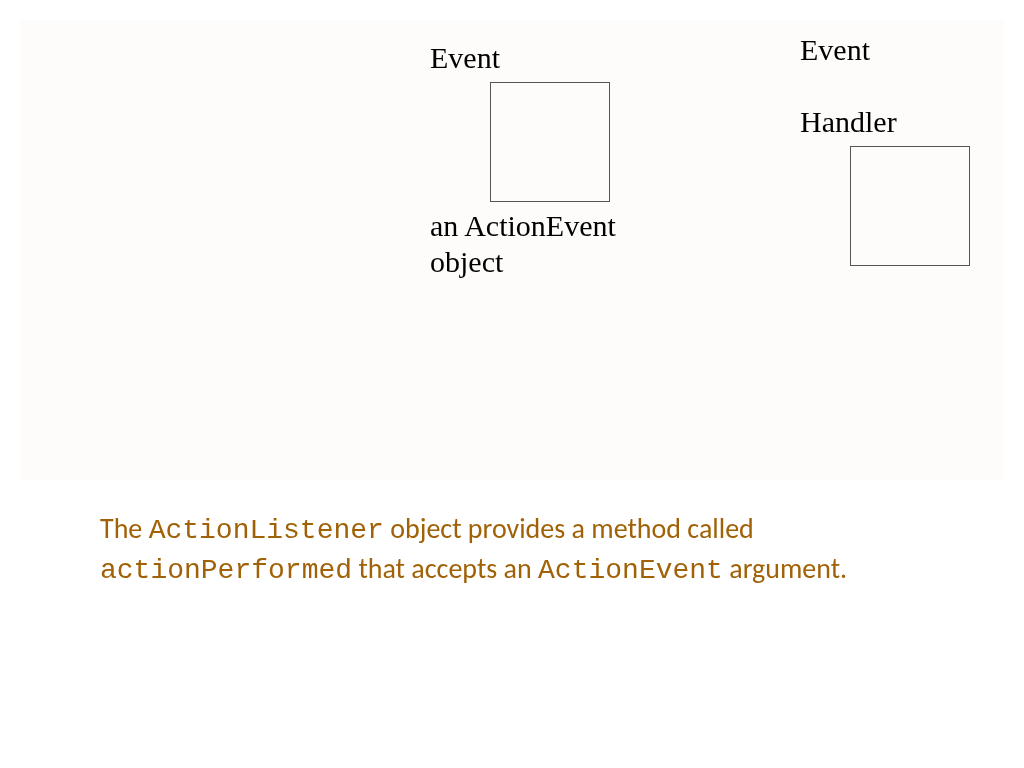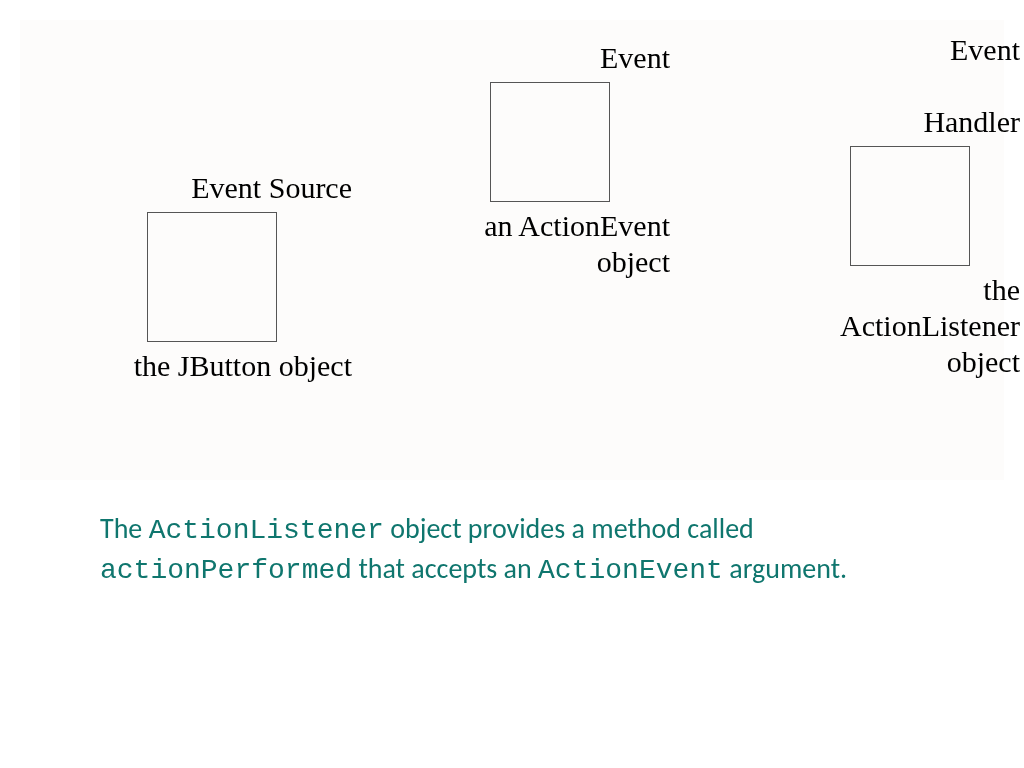--- a/index.html
+++ b/index.html
@@ -11,21 +11,21 @@
       color: #000000;
     }
     .diagram-area {
       background: #fdfcfb;
       margin: 20px 20px 0 20px;
       height: 460px;
       position: relative;
     }
     .diagram-block {
       position: absolute;
-      text-align: right;
+      text-align: left;
     }
     .block-title {
       font-size: 30px;
       line-height: 1.2;
       margin-bottom: 6px;
     }
     .box {
       border: 1px solid #555;
       background: transparent;
       margin: 0 auto 6px auto;
@@ -47,50 +47,44 @@
       line-height: 1.2;
     }
     .block-event-source { left: 52px; top: 150px; width: 280px; }
     .block-event { left: 410px; top: 20px; width: 240px; }
     .block-handler { left: 780px; top: 12px; width: 220px; }
     .description-area {
       padding: 30px 100px 0 100px;
       font-family: Calibri, 'Segoe UI', sans-serif;
       font-size: 28px;
       line-height: 1.35;
-      color: #0f766e;
+      color: #a16207;
     }
     .code {
       font-family: 'Courier New', Courier, monospace;
     }
   </style>
 </head>
 <body>
 
 <div class="diagram-area">
 
-  <div class="diagram-block block-event-source">
-    <div class="block-title">Event Source</div>
-    <div class="box box-event-source"></div>
-    <div class="block-caption">the JButton object</div>
-  </div>
 
   <div class="diagram-block block-event">
     <div class="block-title">Event</div>
     <div class="box box-event"></div>
     <div class="block-caption">an ActionEvent object</div>
   </div>
 
   <div class="diagram-block block-handler">
     <div class="block-title">
       <span>Event</span><br>
       <br>
       <span>Handler</span>
     </div>
     <div class="box box-handler"></div>
-    <div class="block-caption">the ActionListener object</div>
   </div>
 
 </div>
 
 <div class="description-area">
   <span>The </span><span class="code">ActionListener</span><span> object provides a method called </span><span class="code">actionPerformed</span><span> that accepts an </span><span class="code">ActionEvent</span><span> argument.</span>
 </div>
 
 </body></html>

